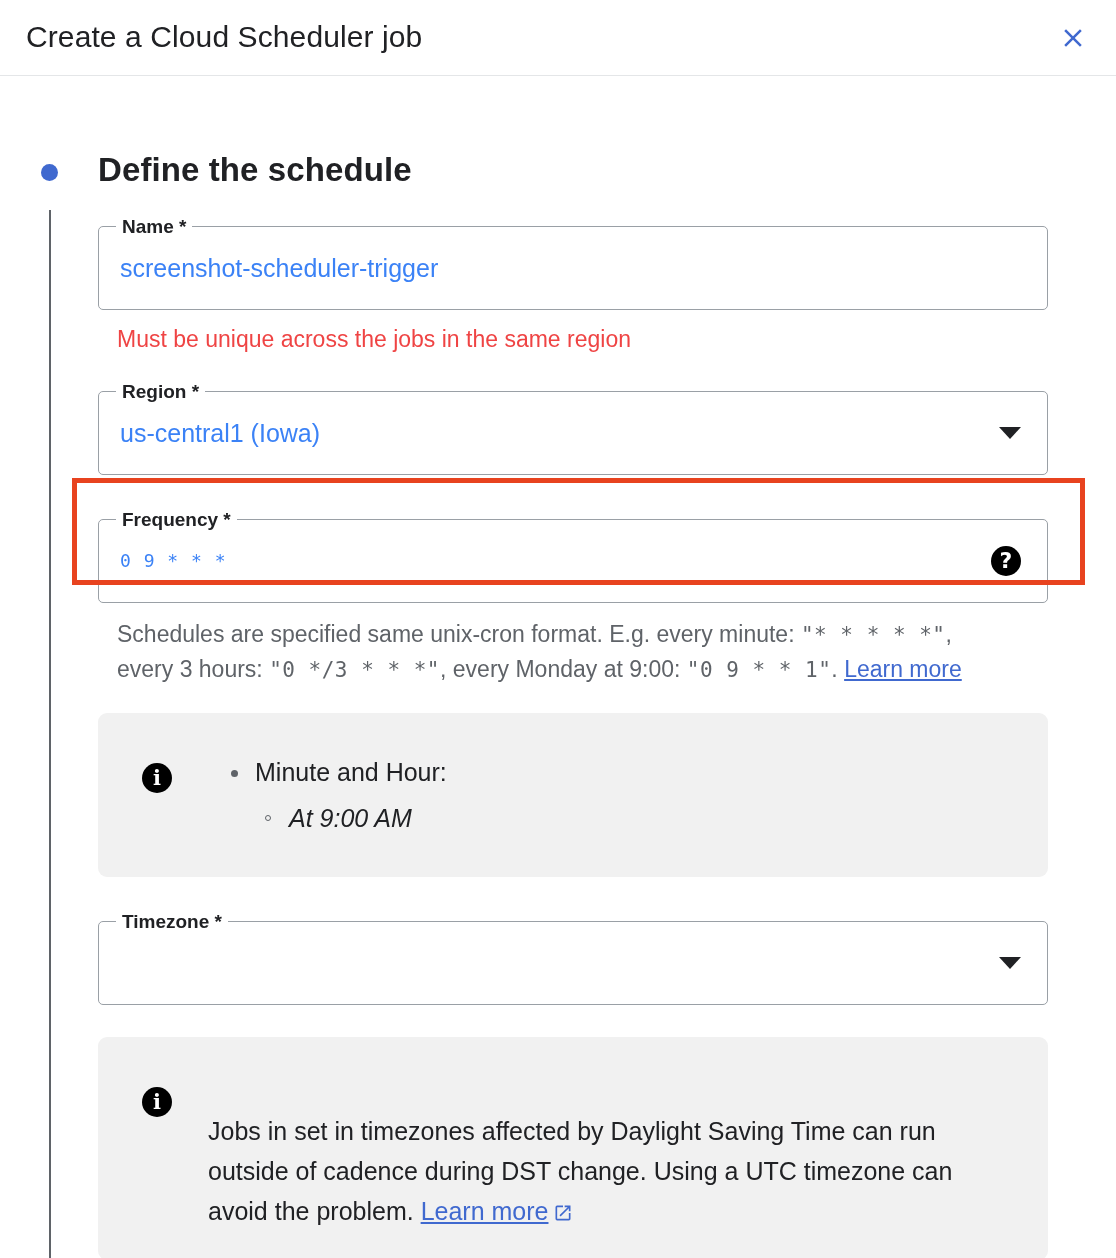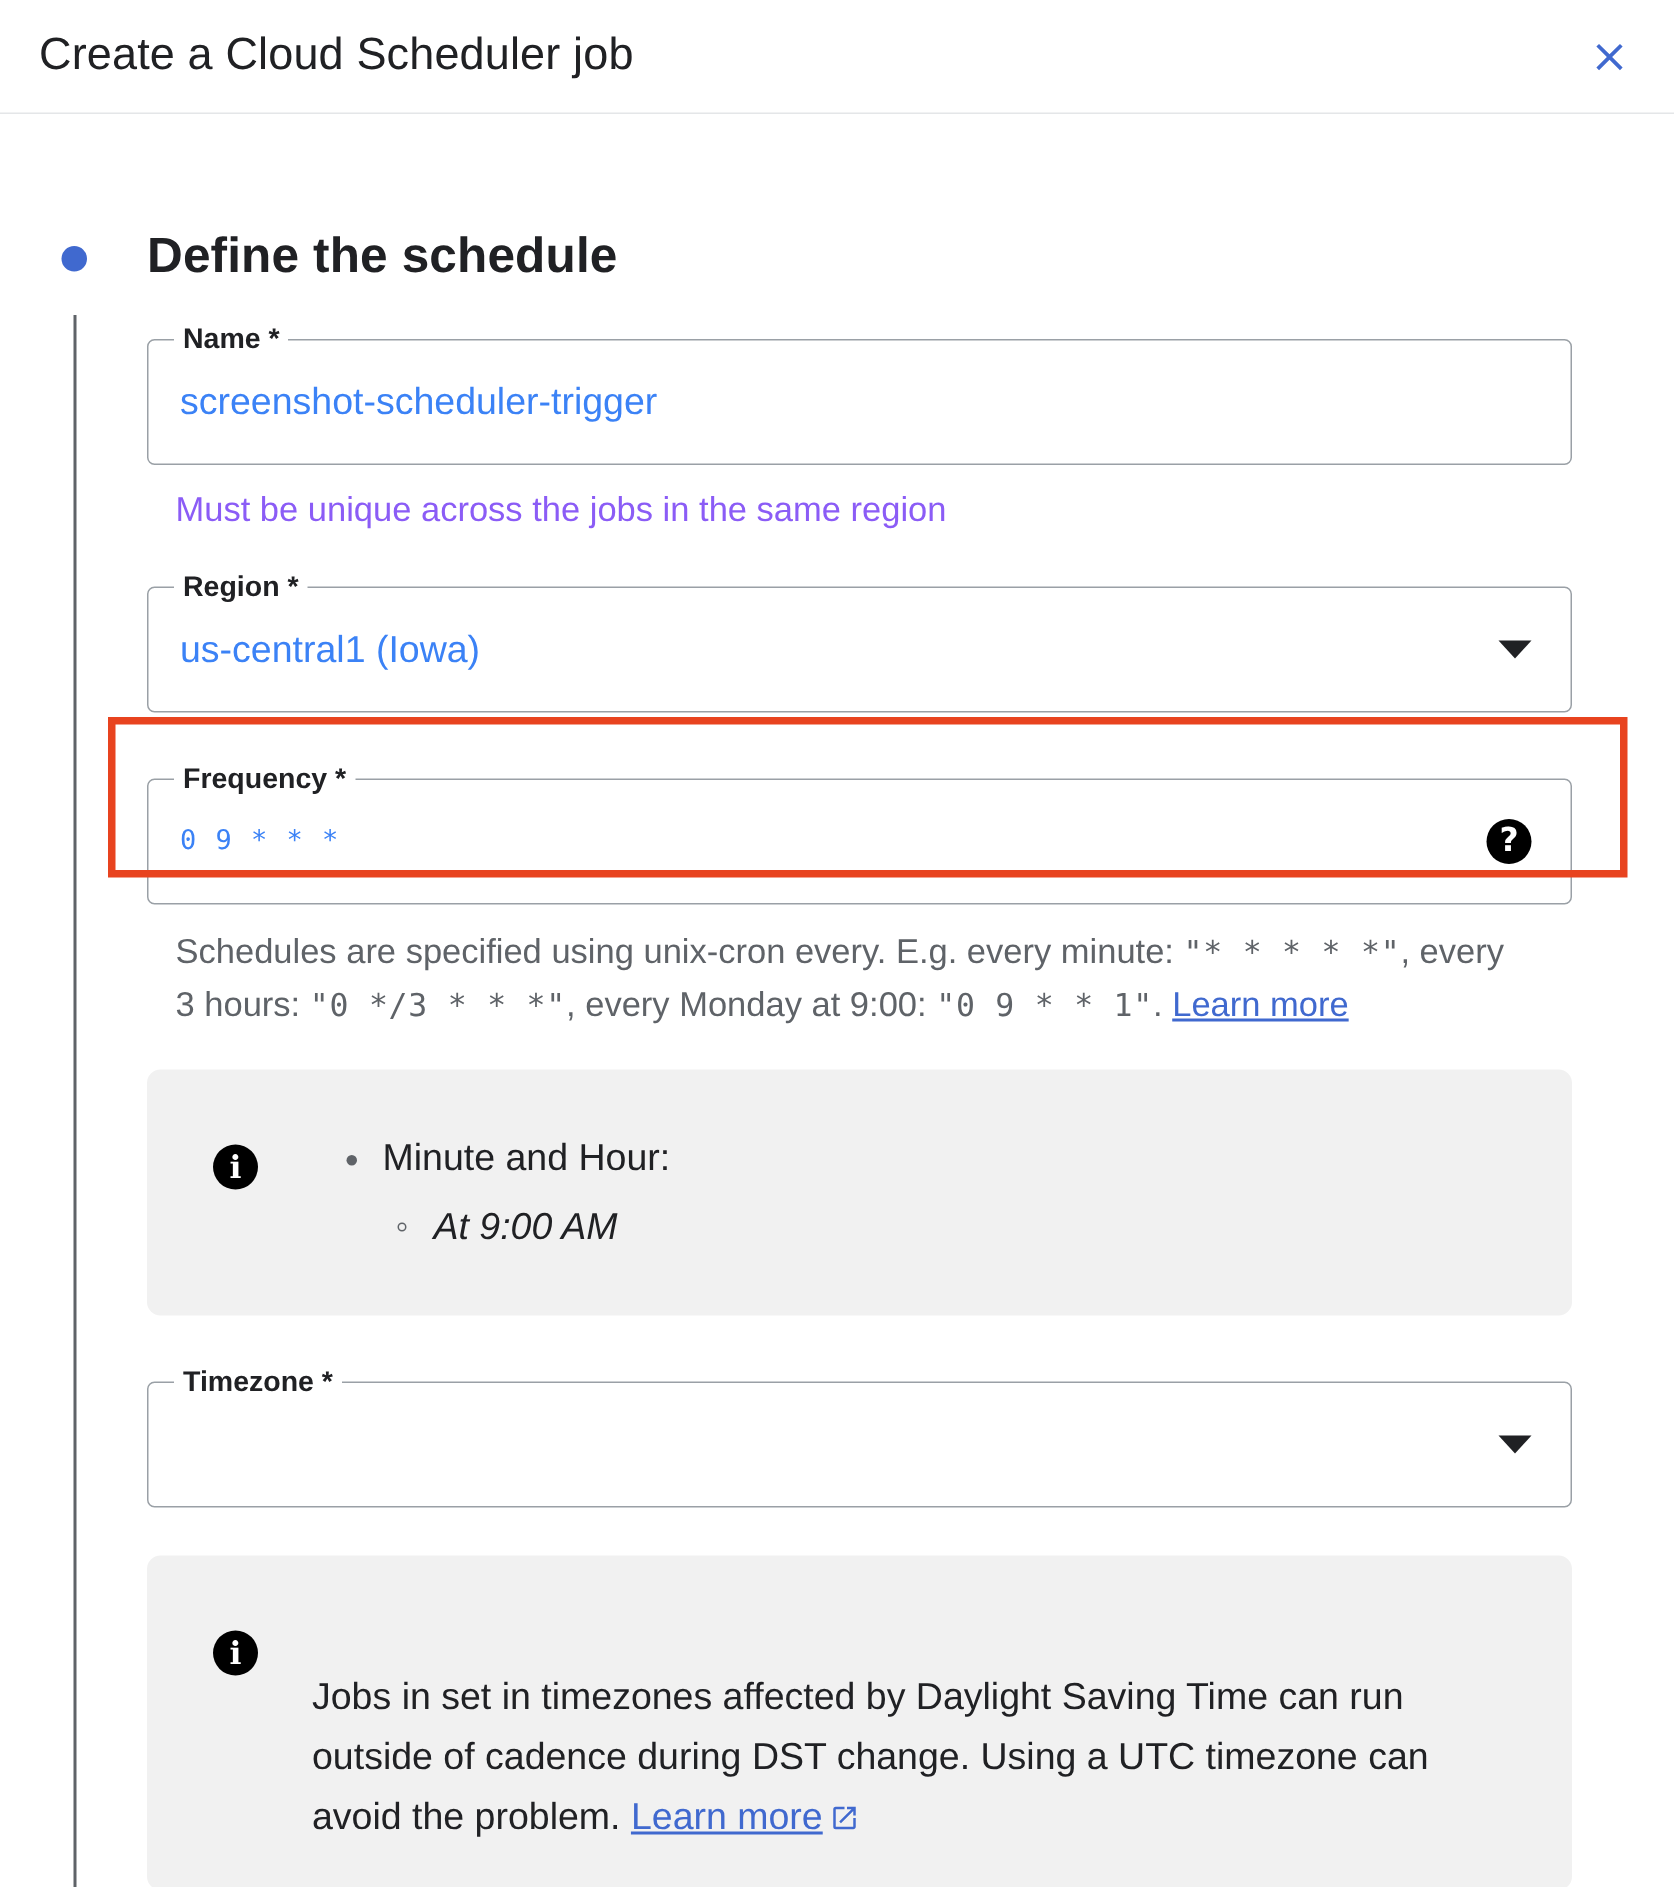--- a/index.html
+++ b/index.html
@@ -119,21 +119,21 @@
   }
   .field-value.mono {
     font-family: "DejaVu Sans Mono", monospace;
     font-size: 18px;
     letter-spacing: 1px;
   }
   .field-helper {
     margin: 12px 0 0 19px;
     font-size: 23px;
     line-height: 34px;
-    color: #8b5cf6;
+    color: #ef4444;
   }
   .dropdown-arrow {
     position: absolute;
     right: 26px;
     top: 50%;
     transform: translateY(-50%);
     width: 0;
     height: 0;
     border-left: 11px solid transparent;
     border-right: 11px solid transparent;
@@ -320,21 +320,21 @@
   </div>
 
   
   <div class="field" style="margin-top:44px;">
     <span class="field-label">Frequency *</span>
     <span class="field-value mono">0 9 * * *</span>
     <span class="help-badge">?</span>
   </div>
 
   <div class="cron-help">
-    <span>Schedules are specified using unix-cron every. E.g. every minute: </span><code>"* * * * *"</code><span>, every 3 hours: </span><code>"0 */3 * * *"</code><span>, every Monday at 9:00: </span><code>"0 9 * * 1"</code><span>. </span><a class="link">Learn more</a>
+    <span>Schedules are specified same unix-cron format. E.g. every minute: </span><code>"* * * * *"</code><span>, every 3 hours: </span><code>"0 */3 * * *"</code><span>, every Monday at 9:00: </span><code>"0 9 * * 1"</code><span>. </span><a class="link">Learn more</a>
   </div>
 
   
   <div class="info-panel">
     <div class="info-icon">i</div>
     <div class="info-body">
       <ul class="info-list">
         <li>
           <span>Minute and Hour:</span>
           <ul class="info-sublist">

